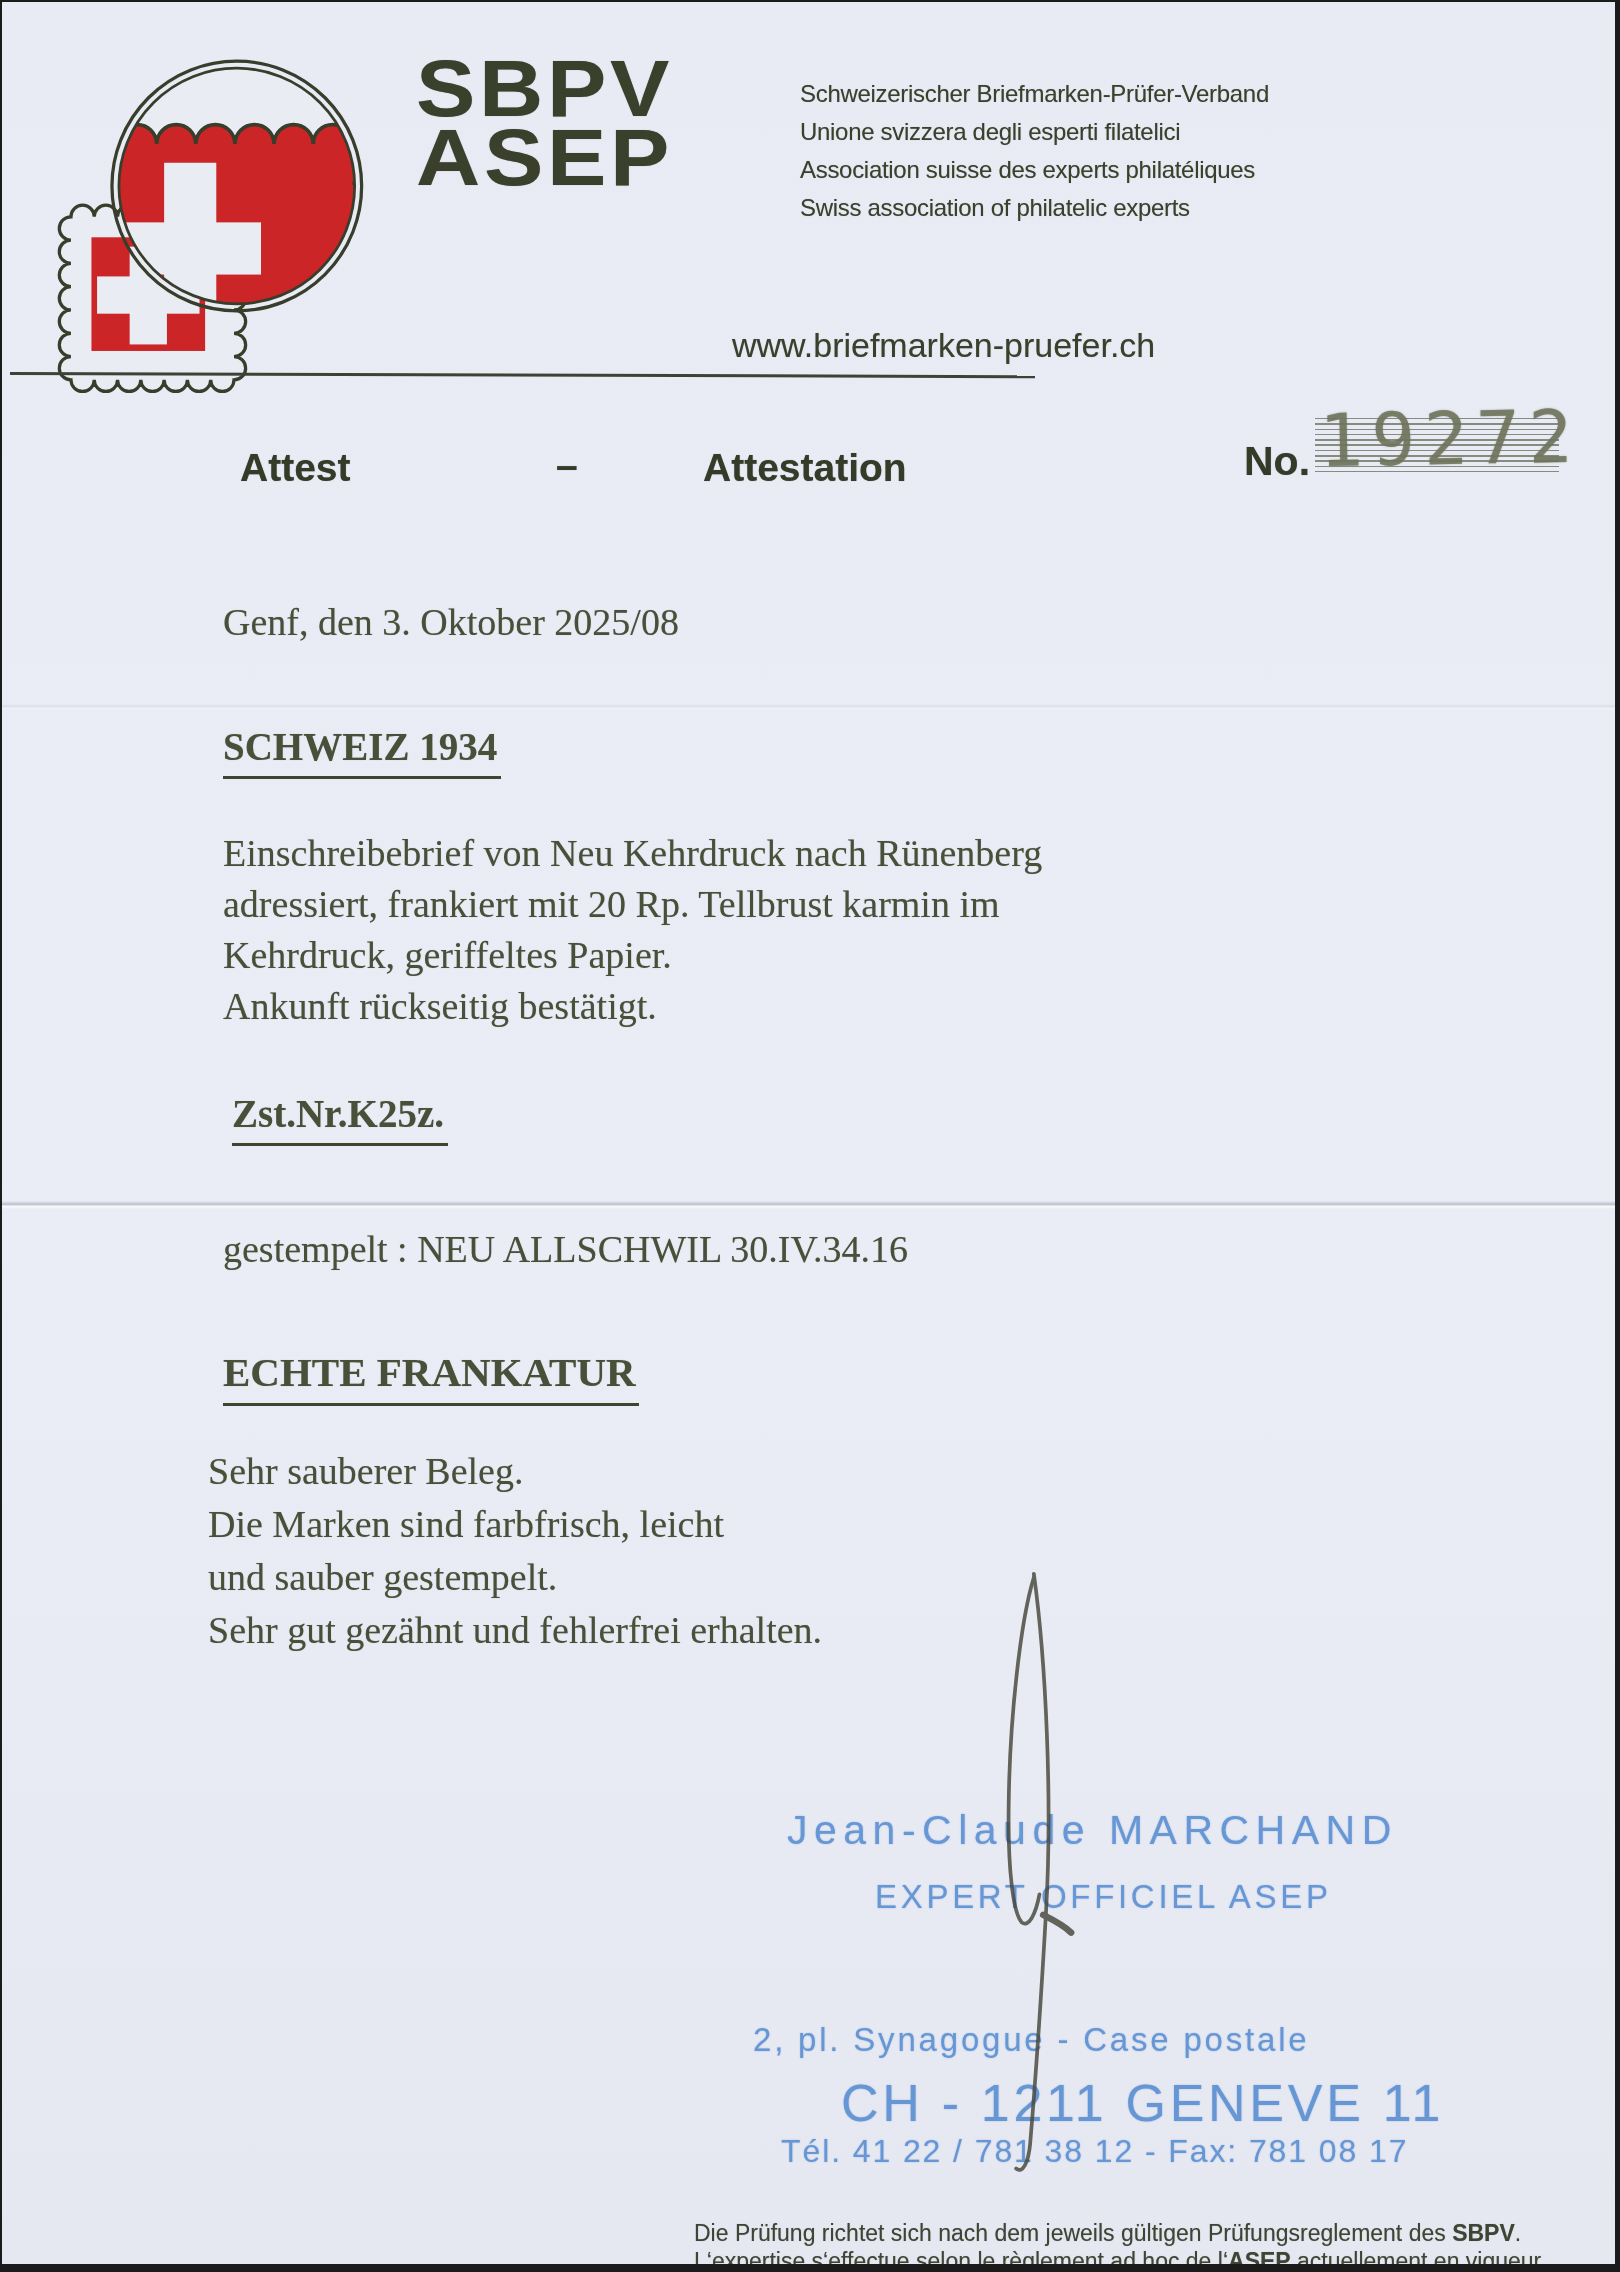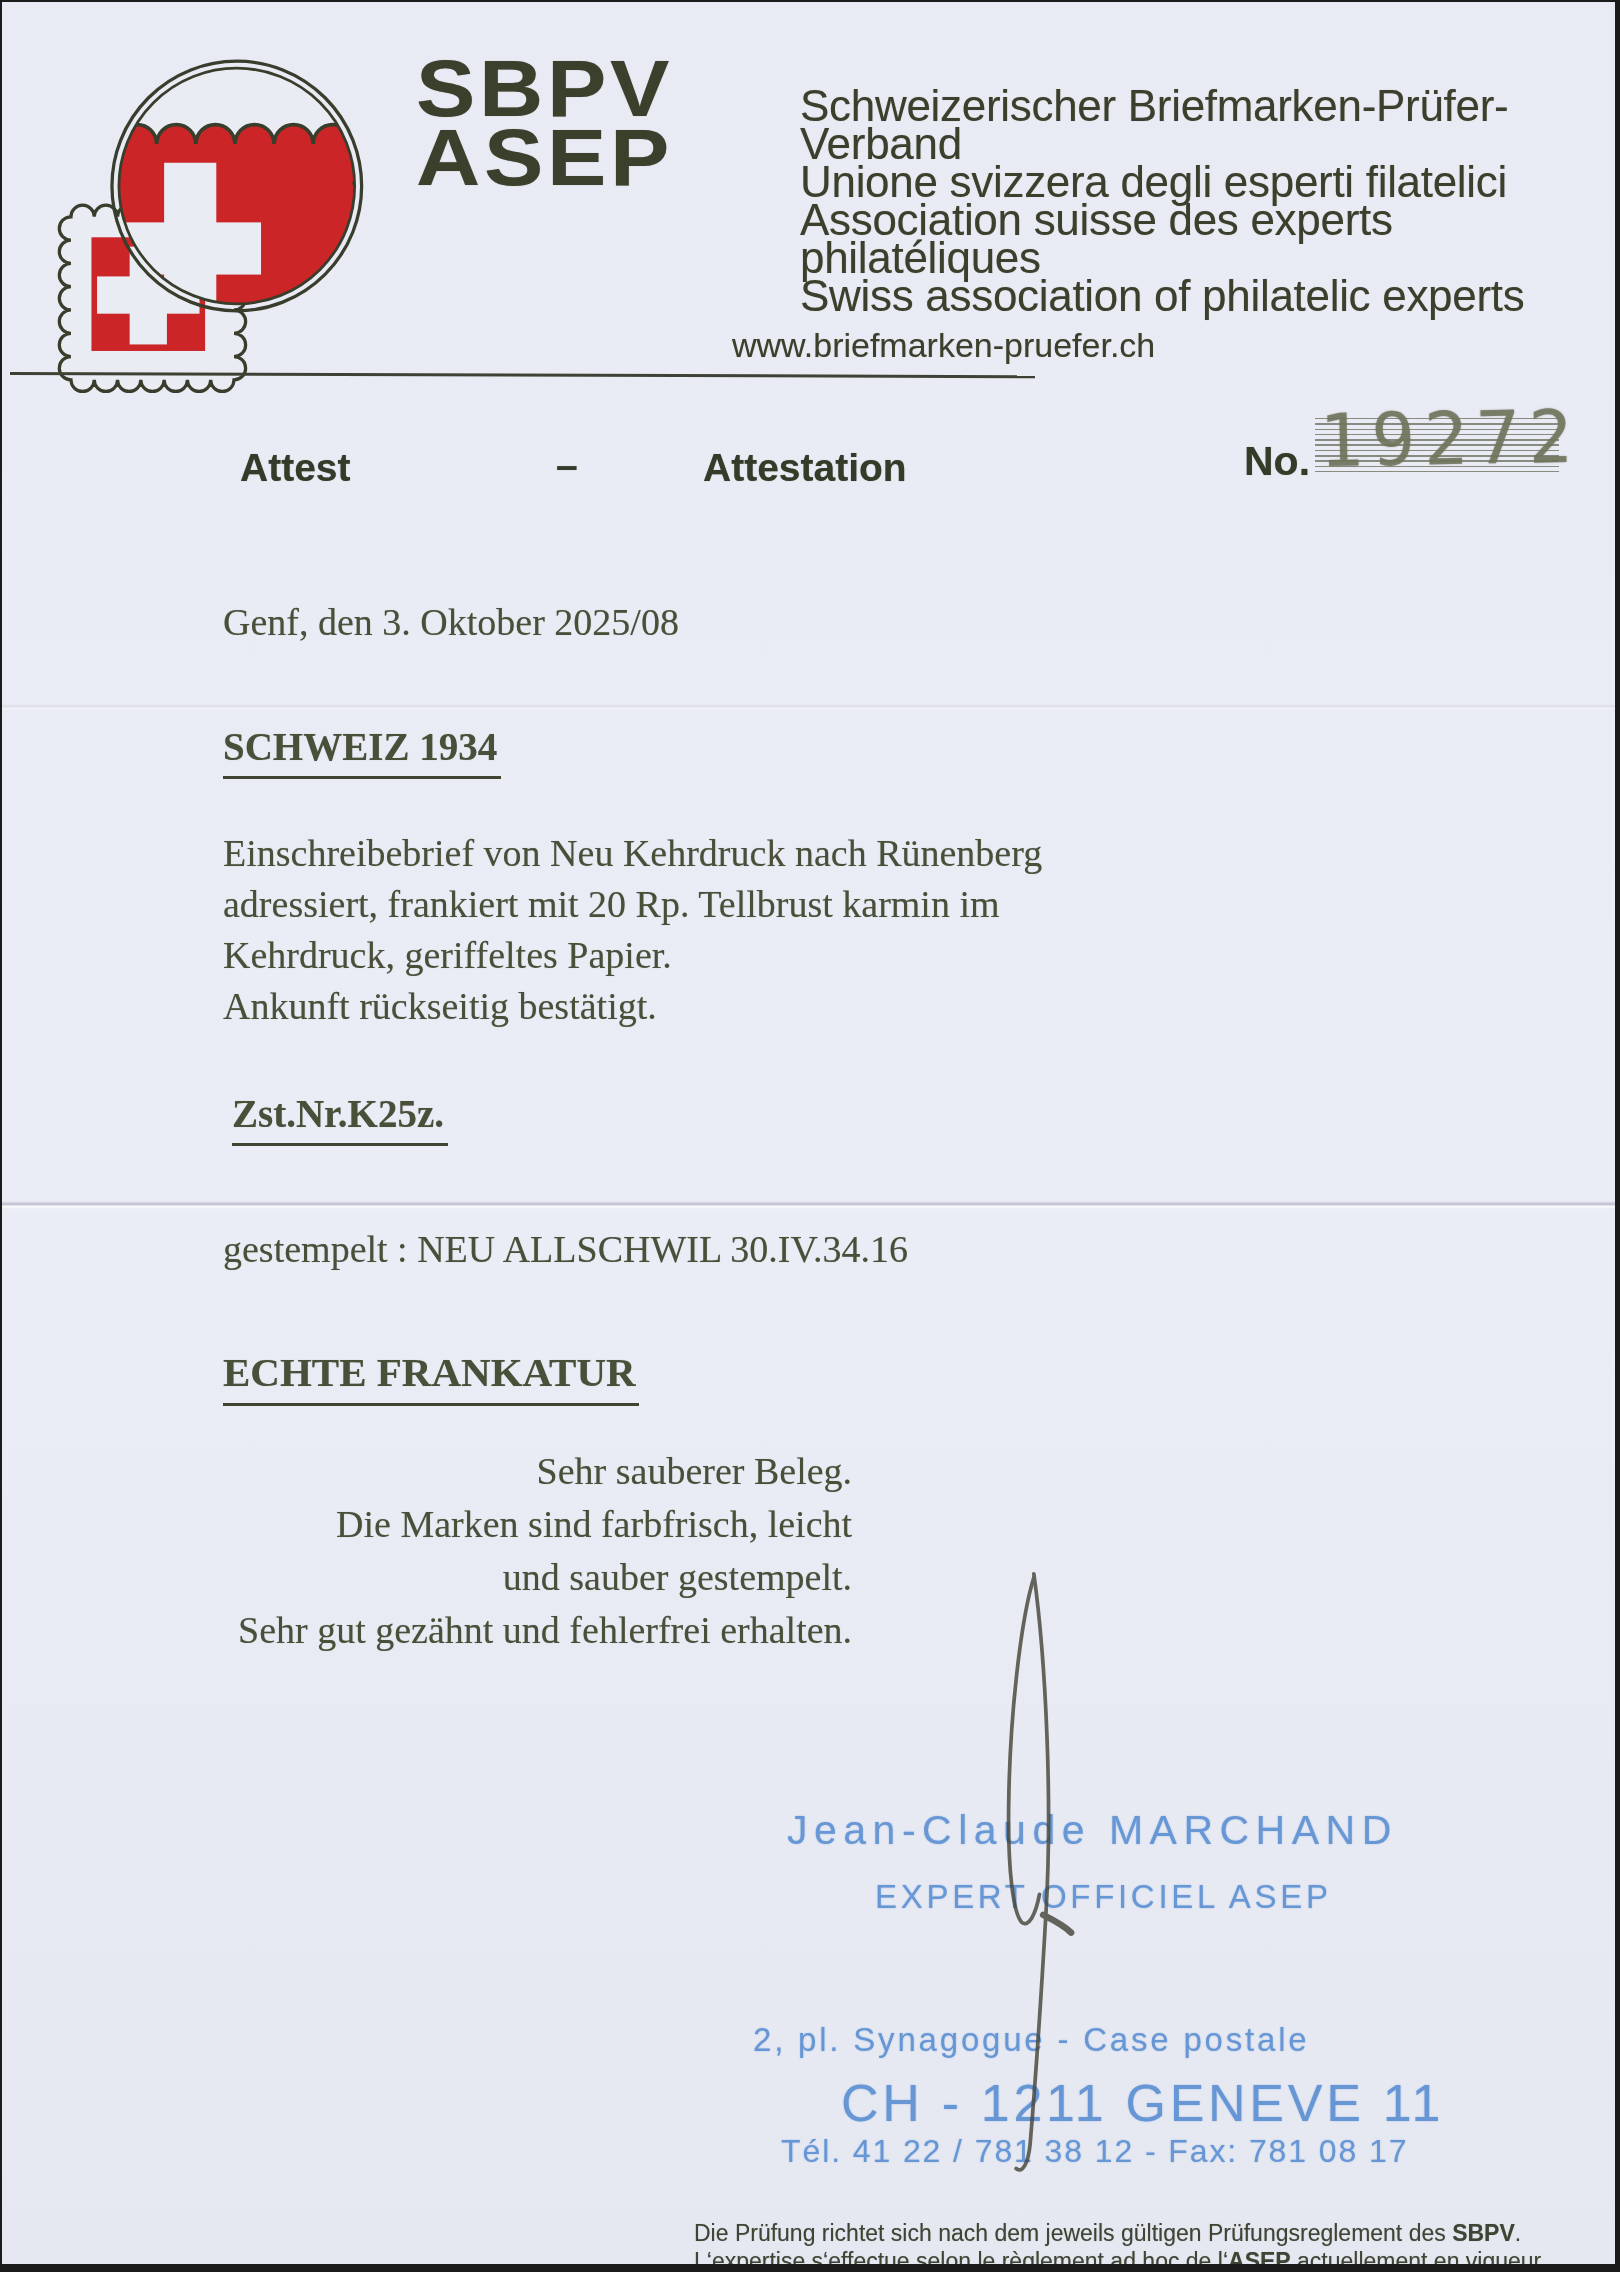--- a/index.html
+++ b/index.html
@@ -13,21 +13,21 @@
   .abs { position:absolute; }
 
   
   .brand {
     left:414px; top:52px; color:#3a402c; font-weight:bold;
     font-size:89px; line-height:76px; letter-spacing:3.7px;
     transform:scaleY(.9); transform-origin:top left;
     text-shadow:0 0 0.9px rgba(58,64,44,.5);
   }
   .orgnames {
-    left:798px; top:85px; color:#3a402c; font-size:44px; line-height:38px;
+    left:798px; top:73px; color:#3a402c; font-size:24px; line-height:38px;
     letter-spacing:-0.3px; text-shadow:0 0 0.9px rgba(58,64,44,.35);
   }
   .website {
     left:730px; top:324px; color:#3a402c; font-size:34px;
     text-shadow:0 0 0.9px rgba(58,64,44,.35);
   }
   .rule {
     left:7.5px; top:370px; width:1025px; height:2.8px; background:#3d4234;
     transform:rotate(0.18deg); transform-origin:left center;
   }
@@ -53,21 +53,21 @@
 
   
   .serif { font-family:"Liberation Serif", serif; color:#49503a; font-size:38px;
            text-shadow:0 0 0.9px rgba(73,80,58,.4); white-space:nowrap; }
   .dateline { left:221px; top:598px; }
   .country  { left:221px; top:722px; font-weight:bold; font-size:39px; }
   .descr    { left:221px; top:826px; line-height:51px; }
   .catalog  { left:230px; top:1089px; font-weight:bold; font-size:39px; }
   .cancel   { left:221px; top:1225px; }
   .verdict  { left:221px; top:1346px; font-weight:bold; font-size:41px; }
-  .cond     { left:236px; top:1443px; line-height:53px;text-align:right; }
+  .cond     { left:206px; top:1443px; line-height:53px; }
   .u { border-bottom:3.7px solid #3f4530; padding:0 3.7px 6.5px 0; display:inline-block; }
 
   
   .crease1 { left:0; top:702px; width:100%; height:5.6px;
     background:linear-gradient(to bottom, transparent, rgba(130,130,148,.14) 45%, rgba(255,255,255,.4) 70%, transparent); }
   .crease2 { left:0; top:1199px; width:100%; height:8.4px;
     background:linear-gradient(to bottom, transparent, rgba(125,125,145,.42) 40%, rgba(255,255,255,.75) 68%, transparent); }
 
   
   .blue { color:#5d90d3; letter-spacing:3.7px; opacity:.92;

